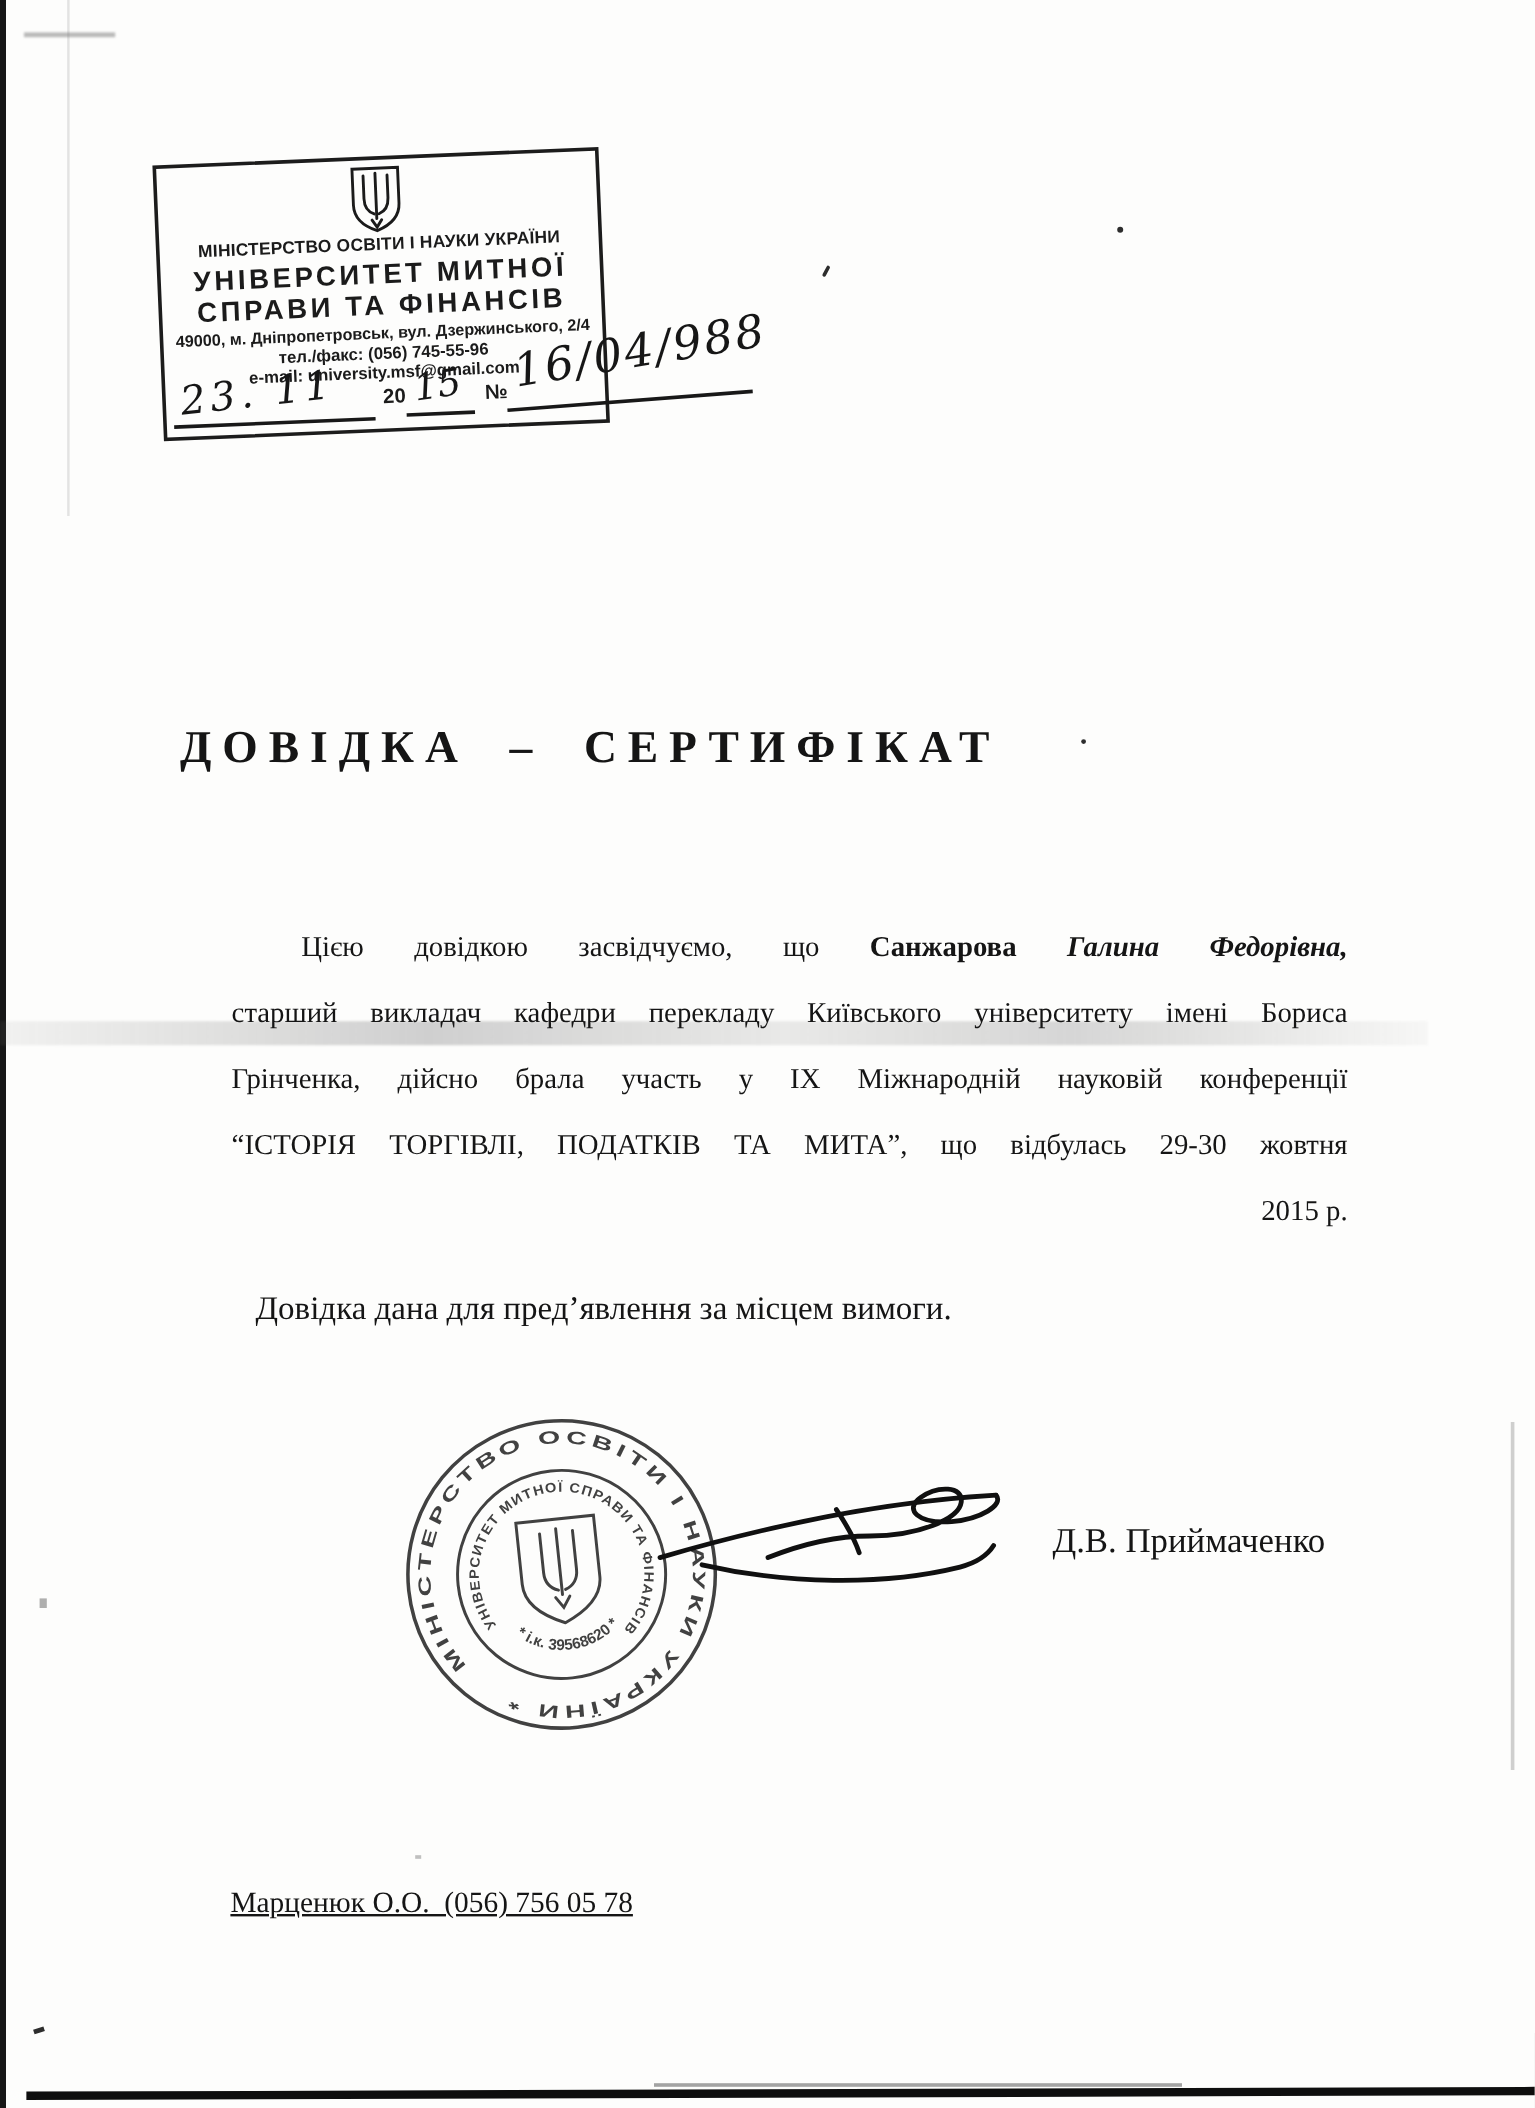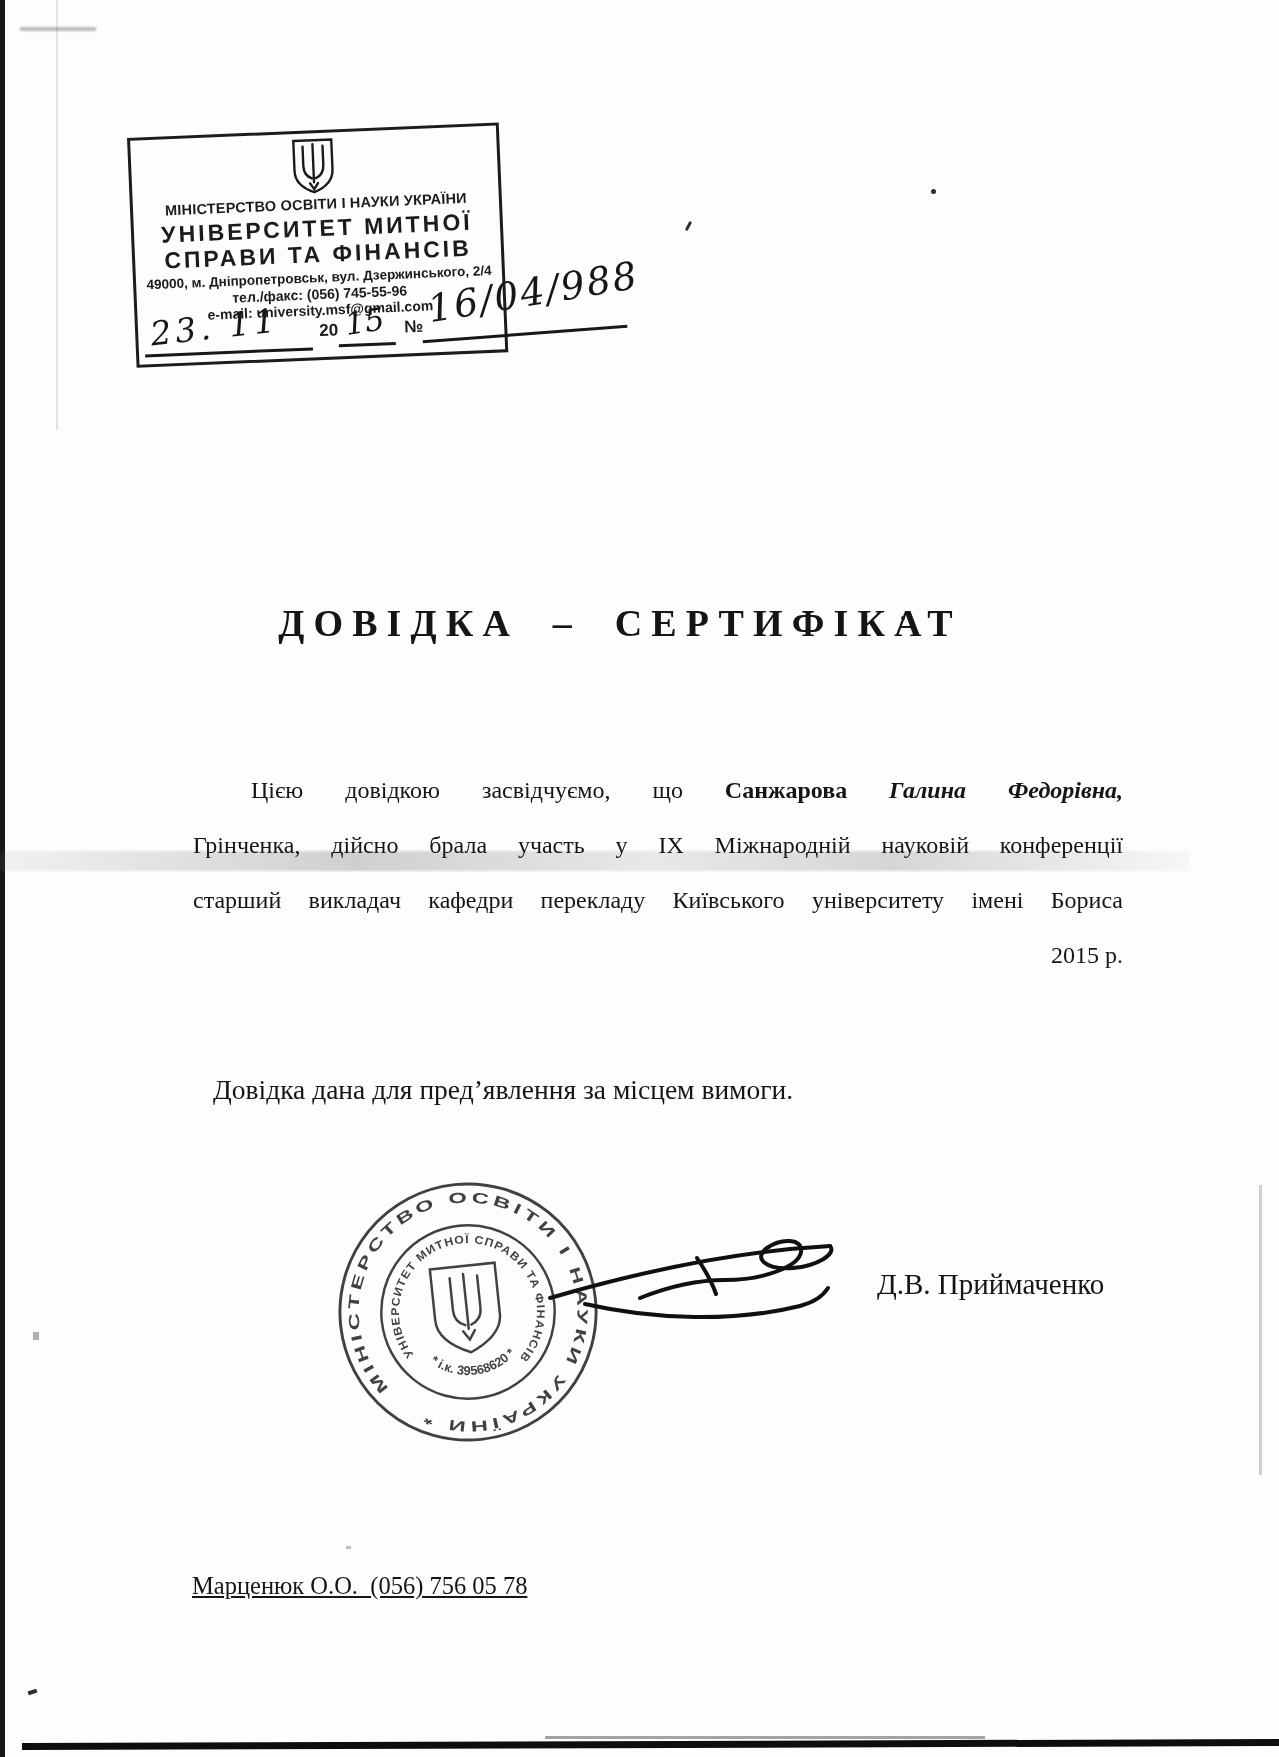--- a/index.html
+++ b/index.html
@@ -47,21 +47,21 @@
   .sb-ul1       { position:absolute; left:6px;   top:214px; width:168px; height:2.5px; background:#181818; }
   .sb-year      { position:absolute; left:181px; top:188px; font-size:17px; font-weight:bold; font-family:"Liberation Sans", sans-serif; }
   .sb-hw-year   { position:absolute; left:207px; top:172px; font-size:31px; transform:rotate(-6deg); }
   .sb-ul2       { position:absolute; left:200px; top:212px; width:57px; height:2.5px; background:#181818; }
   .sb-num-label { position:absolute; left:266px; top:188px; font-size:17px; font-weight:bold; font-family:"Liberation Sans", sans-serif; }
   .sb-hw-number { position:absolute; left:290px; top:146px; font-size:38px; transform:rotate(-7deg); white-space:nowrap; letter-spacing:2px; }
   .sb-ul3       { position:absolute; left:284px; top:208px; width:205px; height:2.5px; background:#181818; transform:rotate(-2deg); }
 
   
   .title {
-    position:absolute; left:150px; top:601px; width:940px; text-align:center;
+    position:absolute; left:150px; top:601px; width:940px; 
     font-size:38px; font-weight:bold; letter-spacing:.24em; word-spacing:.4em;
   }
 
   
   .para1 { position:absolute; left:155px; top:763px; width:930px; font-size:24px; line-height:55px;margin-left:38px; }
   .jline { text-align:justify; text-align-last:justify; text-justify:inter-word; height:55px; white-space:normal; }
   .jline.first { text-indent:58px; }
   .lline { text-align:right; height:55px; }
   .para2 { position:absolute; left:155px; top:1062px; width:930px; font-size:27.5px; line-height:55px; text-indent:58px;font-family:Liberation Serif, serif; }
 
@@ -117,22 +117,23 @@
     <div class="sb-ul2"></div>
     <div class="sb-num-label">№</div>
     <div class="sb-hw-number hand">16/04/988</div>
     <div class="sb-ul3"></div>
   </div>
 
   <div class="title">ДОВІДКА – СЕРТИФІКАТ</div>
 
   <div class="para1">
     <div class="jline first"><span>Цією довідкою засвідчуємо, що</span> <b>Санжарова</b> <b><i>Галина Федорівна,</i></b></div>
+    <div class="jline">старший викладач кафедри перекладу Київського університету імені Бориса</div>
     <div class="jline">Грінченка, дійсно брала участь у IX Міжнародній науковій конференції</div>
-    <div class="jline">старший викладач кафедри перекладу Київського університету імені Бориса</div>
+    <div class="jline">“ІСТОРІЯ ТОРГІВЛІ, ПОДАТКІВ ТА МИТА”, що відбулась 29-30 жовтня</div>
     <div class="lline">2015 р.</div>
   </div>
 
   <div class="para2">Довідка дана для пред’явлення за місцем вимоги.</div>
 
   <svg class="seal" viewBox="0 0 270 270">
     <defs>
       <path id="sealOuterPath" d="M135,24 A111,111 0 1 1 134.95,24" fill="none"></path>
       <path id="sealInnerPath" d="M135,65 A70,70 0 1 1 134.95,65" fill="none"></path>
       <path id="sealCodePath" d="M71,135 A64,64 0 0 0 199,135" fill="none"></path>

